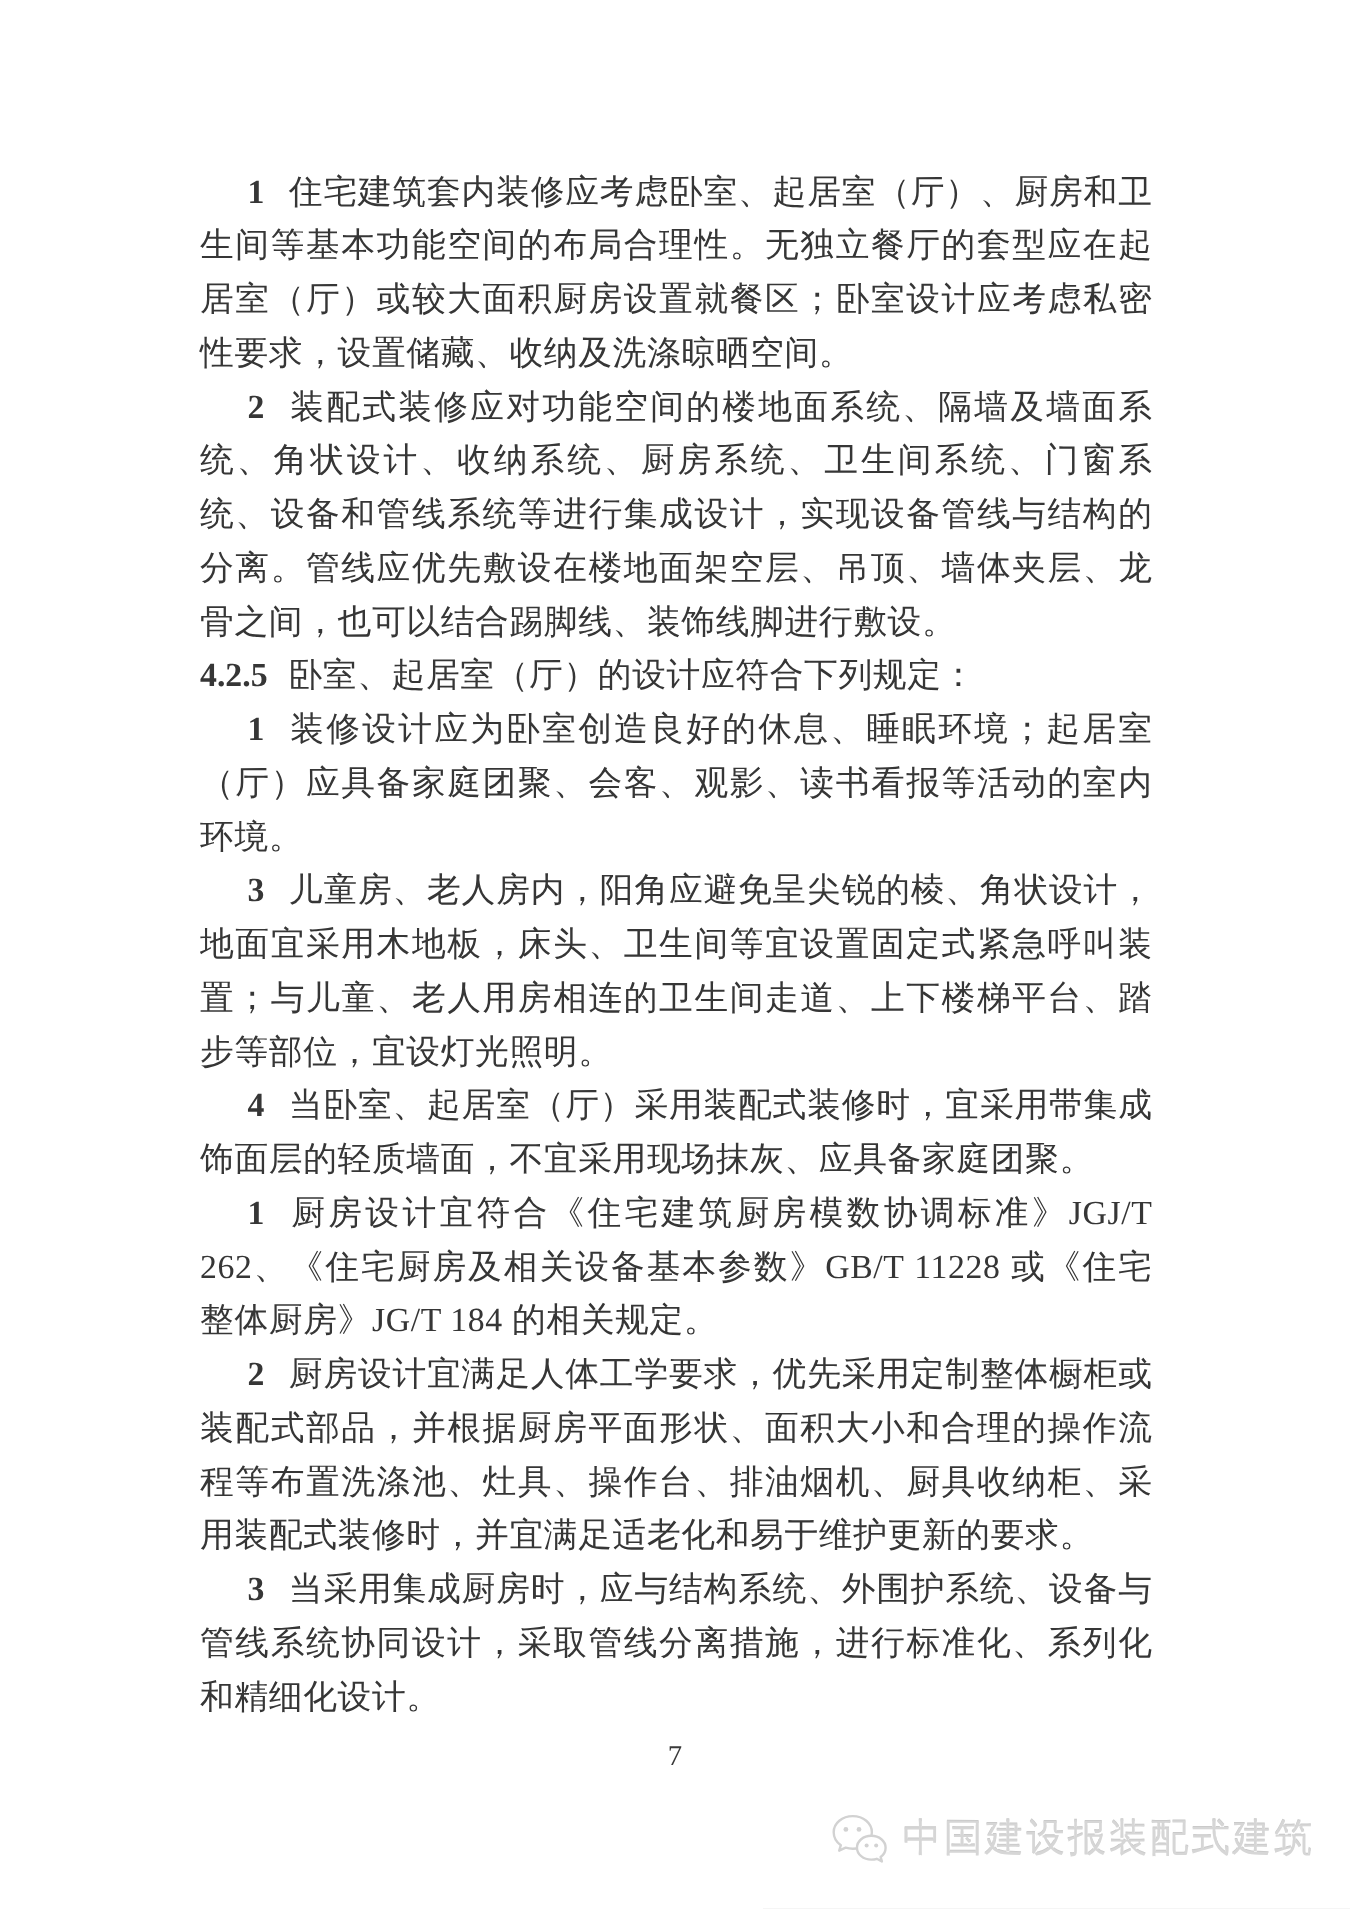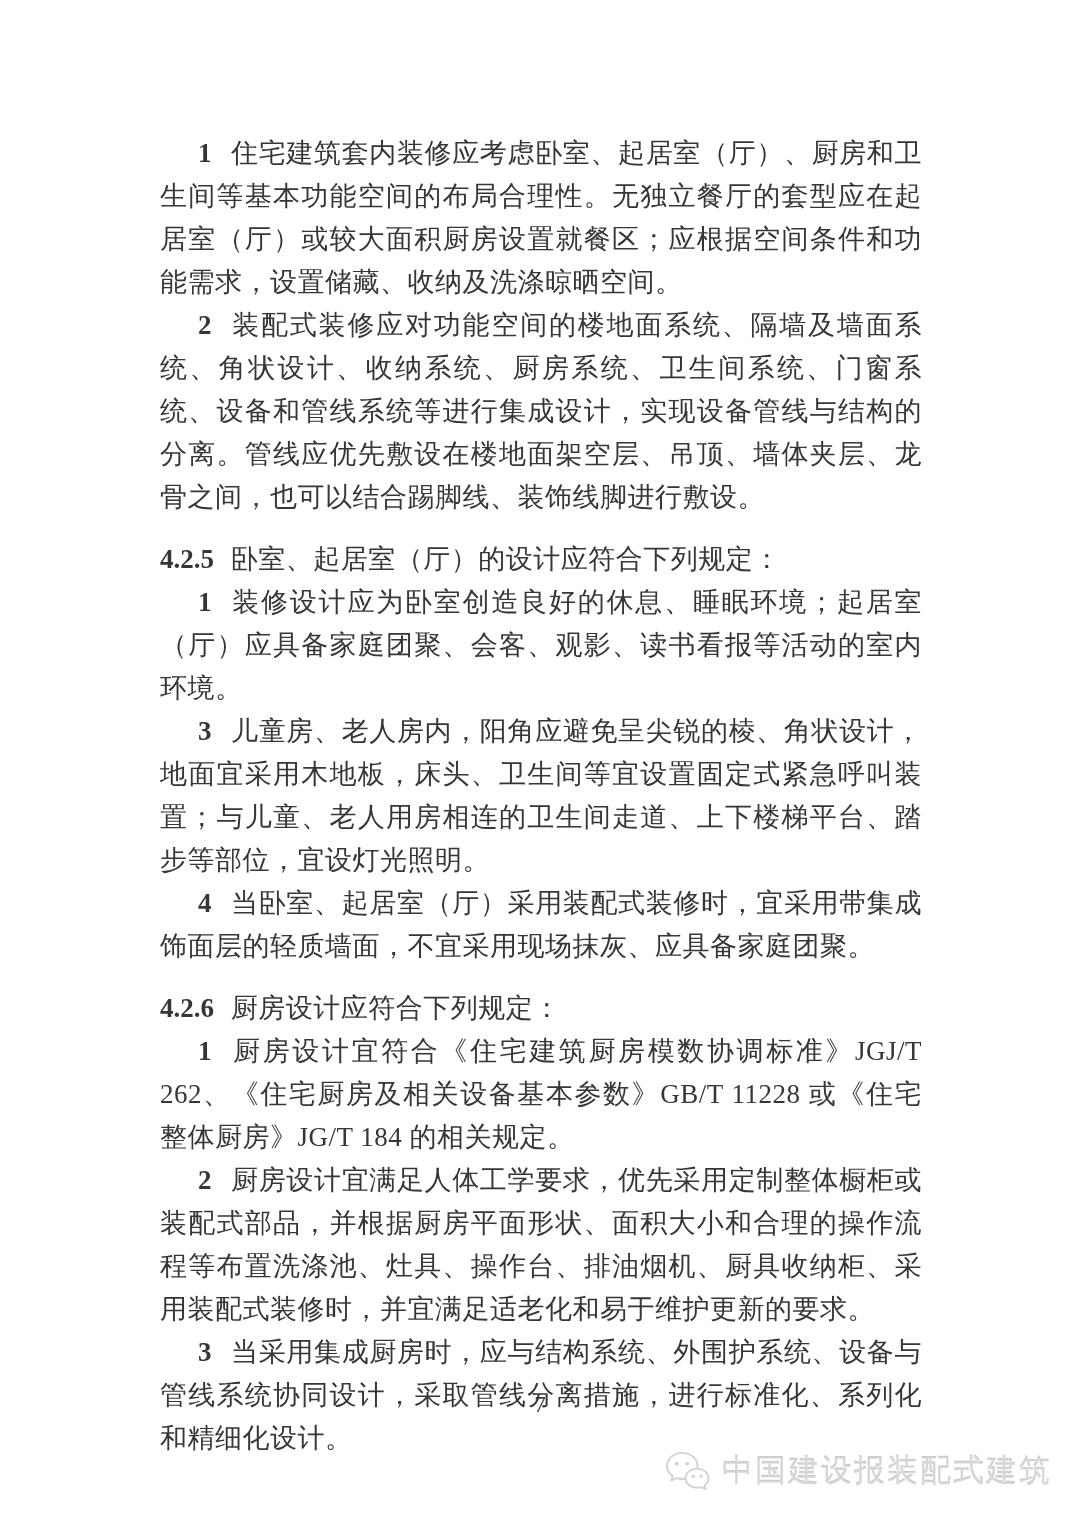--- a/index.html
+++ b/index.html
@@ -19,21 +19,21 @@
     top: 132px;
     width: 762px;
     font-size: 27px;
     line-height: 43px;
     text-align: justify;
     text-justify: inter-character;
     letter-spacing: 0.5px;
   }
   .para { margin: 0; }
   .para.item { text-indent: 38px; }
-  .para.clause { text-indent: 0; margin-top: 19px; }
+  .para.clause { text-indent: 0; }
   .num {
     font-weight: 700;
     font-style: normal;
     margin-right: 0.72em;
     letter-spacing: 0;
   }
   .clause .num { margin-right: 0.62em; }
   .page-number {
     position: absolute;
     top: 1390px;
@@ -60,27 +60,26 @@
     user-select: none;
   }
   .watermark svg { display: block; }
 </style>
 </head>
 <body>
 
 <div class="page">
 
   <section class="doc-body">
-      <p class="para item"><b class="num">1</b><span>住宅建筑套内装修应考虑卧室、起居室（厅）、厨房和卫生间等基本功能空间的布局合理性。无独立餐厅的套型应在起居室（厅）或较大面积厨房设置就餐区；应根据空间条件和功能需求，设置储藏、收纳及洗涤晾晒空间。</span></p>
+      <p class="para item"><b class="num">1</b><span>住宅建筑套内装修应考虑卧室、起居室（厅）、厨房和卫生间等基本功能空间的布局合理性。无独立餐厅的套型应在起居室（厅）或较大面积厨房设置就餐区；卧室设计应考虑私密性要求，设置储藏、收纳及洗涤晾晒空间。</span></p>
       <p class="para item"><b class="num">2</b><span>装配式装修应对功能空间的楼地面系统、隔墙及墙面系统、角状设计、收纳系统、厨房系统、卫生间系统、门窗系统、设备和管线系统等进行集成设计，实现设备管线与结构的分离。管线应优先敷设在楼地面架空层、吊顶、墙体夹层、龙骨之间，也可以结合踢脚线、装饰线脚进行敷设。</span></p>
       <p class="para clause"><b class="num">4.2.5</b><span>卧室、起居室（厅）的设计应符合下列规定：</span></p>
       <p class="para item"><b class="num">1</b><span>装修设计应为卧室创造良好的休息、睡眠环境；起居室（厅）应具备家庭团聚、会客、观影、读书看报等活动的室内环境。</span></p>
       <p class="para item"><b class="num">3</b><span>儿童房、老人房内，阳角应避免呈尖锐的棱、角状设计，地面宜采用木地板，床头、卫生间等宜设置固定式紧急呼叫装置；与儿童、老人用房相连的卫生间走道、上下楼梯平台、踏步等部位，宜设灯光照明。</span></p>
       <p class="para item"><b class="num">4</b><span>当卧室、起居室（厅）采用装配式装修时，宜采用带集成饰面层的轻质墙面，不宜采用现场抹灰、应具备家庭团聚。</span></p>
-      <p class="para clause"><b class="num">4.2.6</b><span>厨房设计应符合下列规定：</span></p>
       <p class="para item"><b class="num">1</b><span>厨房设计宜符合《住宅建筑厨房模数协调标准》JGJ/T 262、《住宅厨房及相关设备基本参数》GB/T 11228 或《住宅整体厨房》JG/T 184 的相关规定。</span></p>
       <p class="para item"><b class="num">2</b><span>厨房设计宜满足人体工学要求，优先采用定制整体橱柜或装配式部品，并根据厨房平面形状、面积大小和合理的操作流程等布置洗涤池、灶具、操作台、排油烟机、厨具收纳柜、采用装配式装修时，并宜满足适老化和易于维护更新的要求。</span></p>
       <p class="para item"><b class="num">3</b><span>当采用集成厨房时，应与结构系统、外围护系统、设备与管线系统协同设计，采取管线分离措施，进行标准化、系列化和精细化设计。</span></p>
     </section>
 
   <div class="page-number">7</div>
 
   <div class="watermark">
     <span>
       <svg width="46" height="42" viewBox="0 0 48 44" xmlns="http://www.w3.org/2000/svg">

